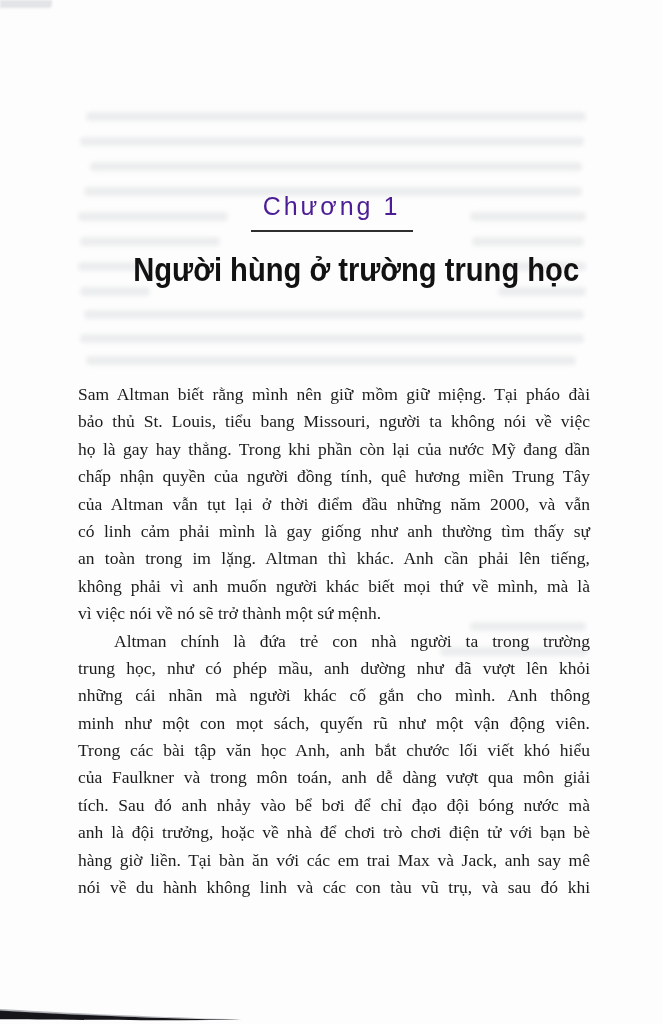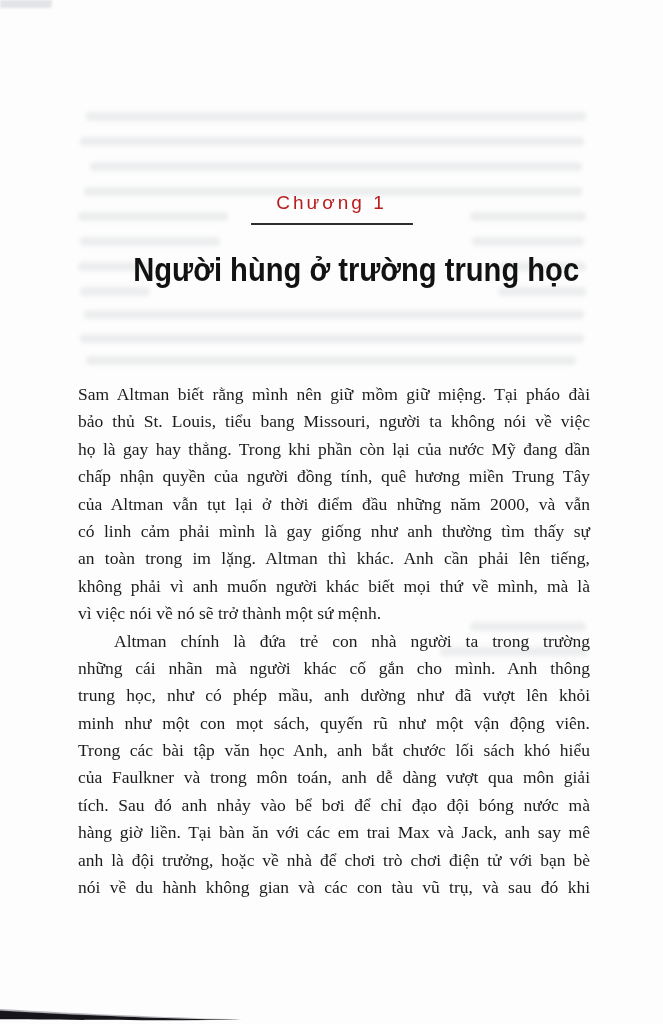--- a/index.html
+++ b/index.html
@@ -23,21 +23,21 @@
     filter:blur(2px);
   }
   .curl{position:absolute;left:0;bottom:0;width:270px;height:24px;}
   
   .chapter-head{
     position:absolute;top:192px;left:0;width:663px;
     text-align:center;color:#222;
   }
   .chapter-number{
     font-family:"Liberation Sans", sans-serif;
-    font-weight:400;font-size:19px;letter-spacing:3px;color:#b91c1c;
+    font-weight:400;font-size:25px;letter-spacing:3px;color:#4c1d95;
   }
   .chapter-rule{
     width:162px;height:2px;background:#2e2e2e;
     margin:9px auto 0 auto;
   }
   .chapter-title{
     position:absolute;top:252px;left:0;width:641px;text-align:center;margin-left:36px;
   }
   .chapter-title span{
     display:inline-block;
@@ -99,29 +99,29 @@
     <div class="bline">bảo thủ St. Louis, tiểu bang Missouri, người ta không nói về việc</div>
     <div class="bline">họ là gay hay thẳng. Trong khi phần còn lại của nước Mỹ đang dần</div>
     <div class="bline">chấp nhận quyền của người đồng tính, quê hương miền Trung Tây</div>
     <div class="bline">của Altman vẫn tụt lại ở thời điểm đầu những năm 2000, và vẫn</div>
     <div class="bline">có linh cảm phải mình là gay giống như anh thường tìm thấy sự</div>
     <div class="bline">an toàn trong im lặng. Altman thì khác. Anh cần phải lên tiếng,</div>
     <div class="bline">không phải vì anh muốn người khác biết mọi thứ về mình, mà là</div>
     <div class="bline lastline">vì việc nói về nó sẽ trở thành một sứ mệnh.</div>
 
     <div class="bline indent">Altman chính là đứa trẻ con nhà người ta trong trường</div>
+    <div class="bline">trung học, như có phép mầu, anh dường như đã vượt lên khỏi</div>
     <div class="bline">những cái nhãn mà người khác cố gắn cho mình. Anh thông</div>
-    <div class="bline">trung học, như có phép mầu, anh dường như đã vượt lên khỏi</div>
     <div class="bline">minh như một con mọt sách, quyến rũ như một vận động viên.</div>
-    <div class="bline">Trong các bài tập văn học Anh, anh bắt chước lối sách khó hiểu</div>
+    <div class="bline">Trong các bài tập văn học Anh, anh bắt chước lối viết khó hiểu</div>
     <div class="bline">của Faulkner và trong môn toán, anh dễ dàng vượt qua môn giải</div>
     <div class="bline">tích. Sau đó anh nhảy vào bể bơi để chỉ đạo đội bóng nước mà</div>
+    <div class="bline">anh là đội trưởng, hoặc về nhà để chơi trò chơi điện tử với bạn bè</div>
     <div class="bline">hàng giờ liền. Tại bàn ăn với các em trai Max và Jack, anh say mê</div>
-    <div class="bline">anh là đội trưởng, hoặc về nhà để chơi trò chơi điện tử với bạn bè</div>
-    <div class="bline">nói về du hành không gian và các con tàu vũ trụ, và sau đó khi</div>
+    <div class="bline">nói về du hành không linh và các con tàu vũ trụ, và sau đó khi</div>
   </div>
 
   <svg class="curl" width="270" height="24" viewBox="0 0 270 24">
     <path d="M0,10.5 C60,14 140,18 242,20 C150,20.4 60,19.8 0,19.2 Z" fill="#15151a"></path>
     <path d="M0,9 C60,12.5 140,16.5 242,19.5 C150,18 60,15 0,11 Z" fill="rgba(90,95,105,0.45)"></path>
   </svg>
 
 </div>
 
 </body></html>

